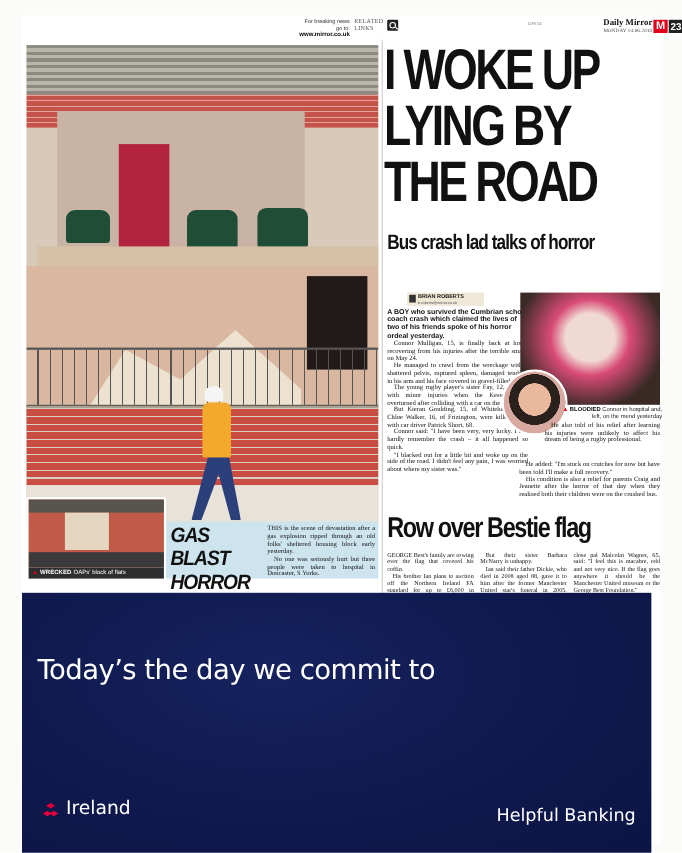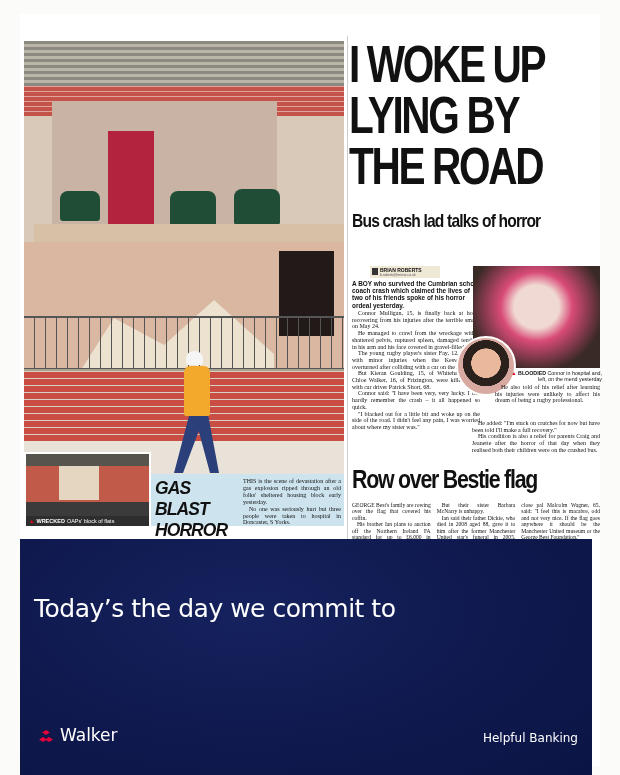--- a/index.html
+++ b/index.html
@@ -74,27 +74,43 @@
   .best-cols p{margin:0;text-indent:5px;}
   .best-cols .col:first-child p:first-child{text-indent:0;}
   .rule-v{position:absolute;left:327px;top:22px;width:1px;height:508px;background:#ccc;}
   
   .ad{position:absolute;left:20px;top:539px;width:572px;height:244px;background:#0f1a52;background-image:radial-gradient(ellipse at 40% 30%,#16225e 0,#0e184c 60%,#0b1544 100%);color:#fff;font-family:"DejaVu Sans",sans-serif;}
   .ad-line{position:absolute;left:14px;font-size:25px;letter-spacing:-.5px;white-space:nowrap;}
   .ad-line.l1{top:55px;}
   .ad-line.l2{top:98px;}
   .nw-logo{position:absolute;left:18px;top:190px;width:16px;height:16px;}
   .nw-name{position:absolute;left:40px;top:186px;font-size:17px;}
-  .helpful{position:absolute;right:14px;top:192px;font-size:12px;}
+  .helpful{position:absolute;right:14px;top:192px;font-size:16px;}
 </style>
 </head>
 <body>
 
 <div class="page">
 
+  <div class="mast">
+    <div class="breaking">
+      <span>For breaking news go to:</span><br>
+      <b>www.mirror.co.uk</b>
+    </div>
+    <div class="related">
+      <span>RELATED</span><br>
+      <span>LINKS</span>
+    </div>
+    <div class="search-ico"></div>
+    <div class="date-tag">DAY14</div>
+    <div class="paper-name">Daily Mirror</div>
+    <div class="paper-date">MONDAY 14.06.2010</div>
+    <div class="m-logo">M</div>
+    <div class="page-no">23</div>
+  </div>
 
   <div class="rule-v"></div>
 
   <div class="photo">
     <div class="roof"></div>
     <div class="brickwall"></div>
     <div class="room"></div>
     <div class="door"></div>
     <div class="chair" style="left:36px;top:150px;width:40px;height:30px;"></div>
     <div class="chair" style="left:146px;top:150px;width:46px;height:36px;"></div>
@@ -188,15 +204,15 @@
   </div>
 </div>
 
 <div class="ad">
   <div class="ad-line l1">Today’s the day we commit to</div>
   <svg class="nw-logo" viewBox="0 0 16 16">
     <polygon points="8,1 12,3.5 8,6 4,3.5" fill="#e4003b"></polygon>
     <polygon points="3,6 7,8.5 3,11 -1,8.5" fill="#e4003b" transform="translate(2,2)"></polygon>
     <polygon points="13,8 17,10.5 13,13 9,10.5" fill="#e4003b" transform="translate(-2,0)"></polygon>
   </svg>
-  <div class="nw-name">Walker</div>
+  <div class="nw-name">Ireland</div>
   <div class="helpful">Helpful Banking</div>
 </div>
 
 </body></html>

